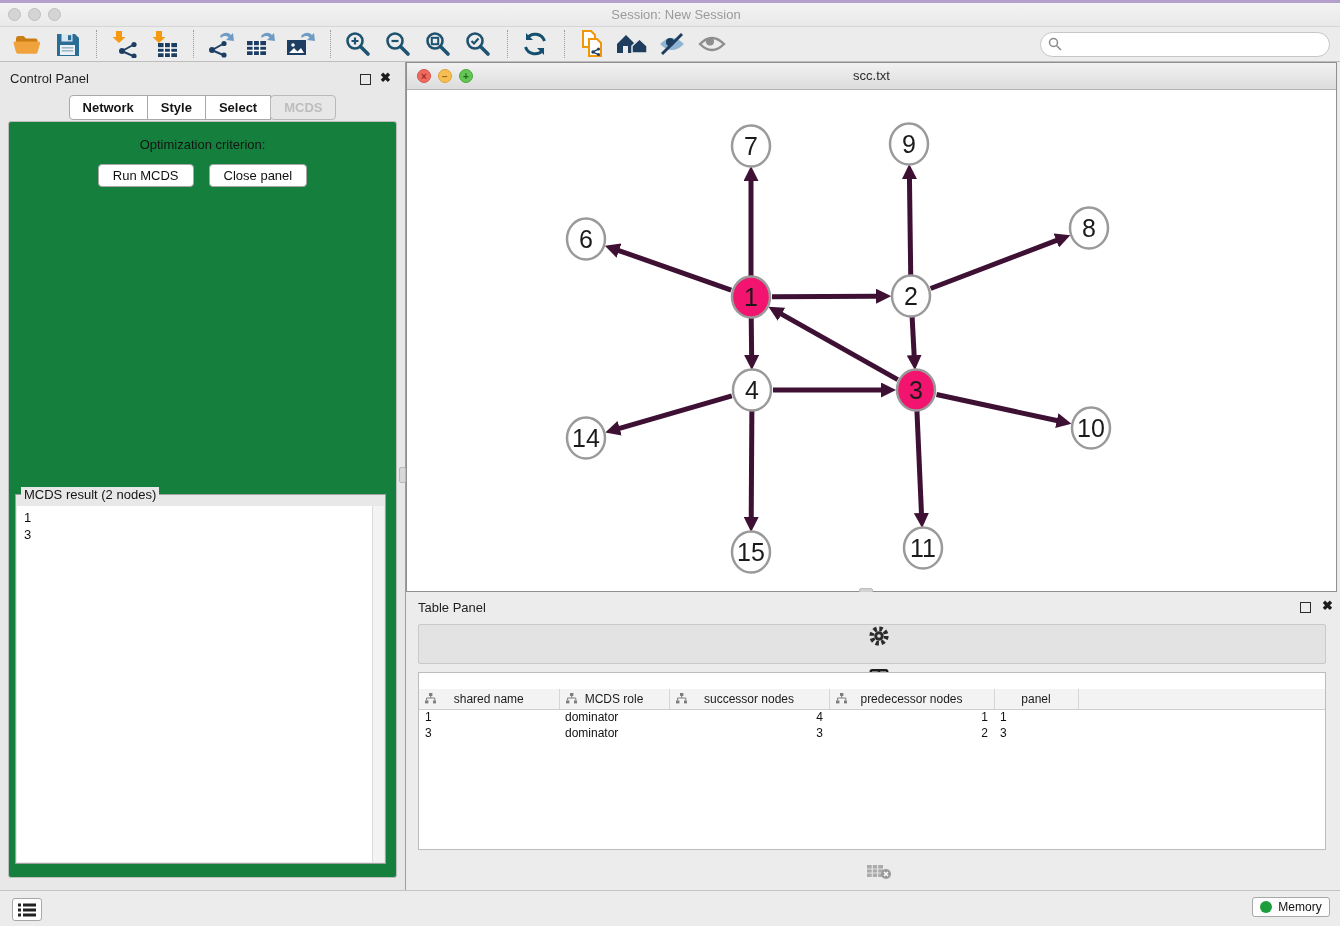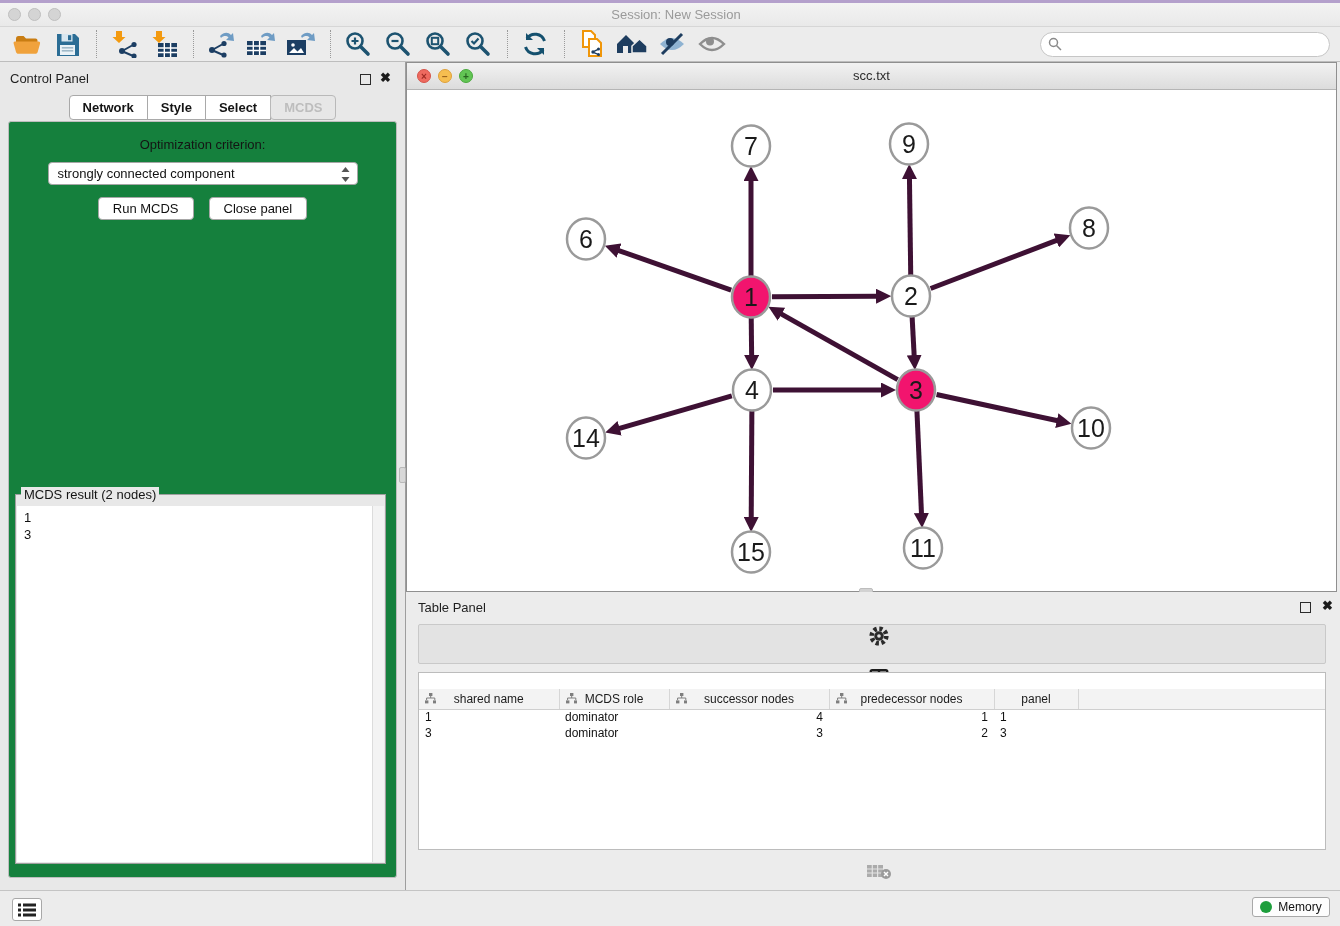--- a/index.html
+++ b/index.html
@@ -276,27 +276,20 @@
       <span class="win-close">✖</span>
     </div>
     <div class="cp-tabs">
       <span class="tab first">Network</span>
       <span class="tab">Style</span>
       <span class="tab">Select</span>
       <span class="tab sel">MCDS</span>
     </div>
     <div class="cp-box">
       <div class="opt-label">Optimization criterion:</div>
-      <div class="criterion">
-        <span>strongly connected component</span>
-        <svg class="stepper" width="9" height="15" viewBox="0 0 9 15">
-            <path d="M4.5 0L8.5 5h-8z" fill="#555"></path>
-            <path d="M4.5 15L.5 10h8z" fill="#555"></path>
-          </svg>
-      </div>
       <div class="btn-row">
         <button class="pbtn">Run MCDS</button>
         <button class="pbtn">Close panel</button>
       </div>
       <div class="result-fs">
         <span class="result-legend">MCDS result (2 nodes)</span>
         <div class="result-white">
           <div class="result-text">1
 3</div>
           <div class="result-scroll"></div>

